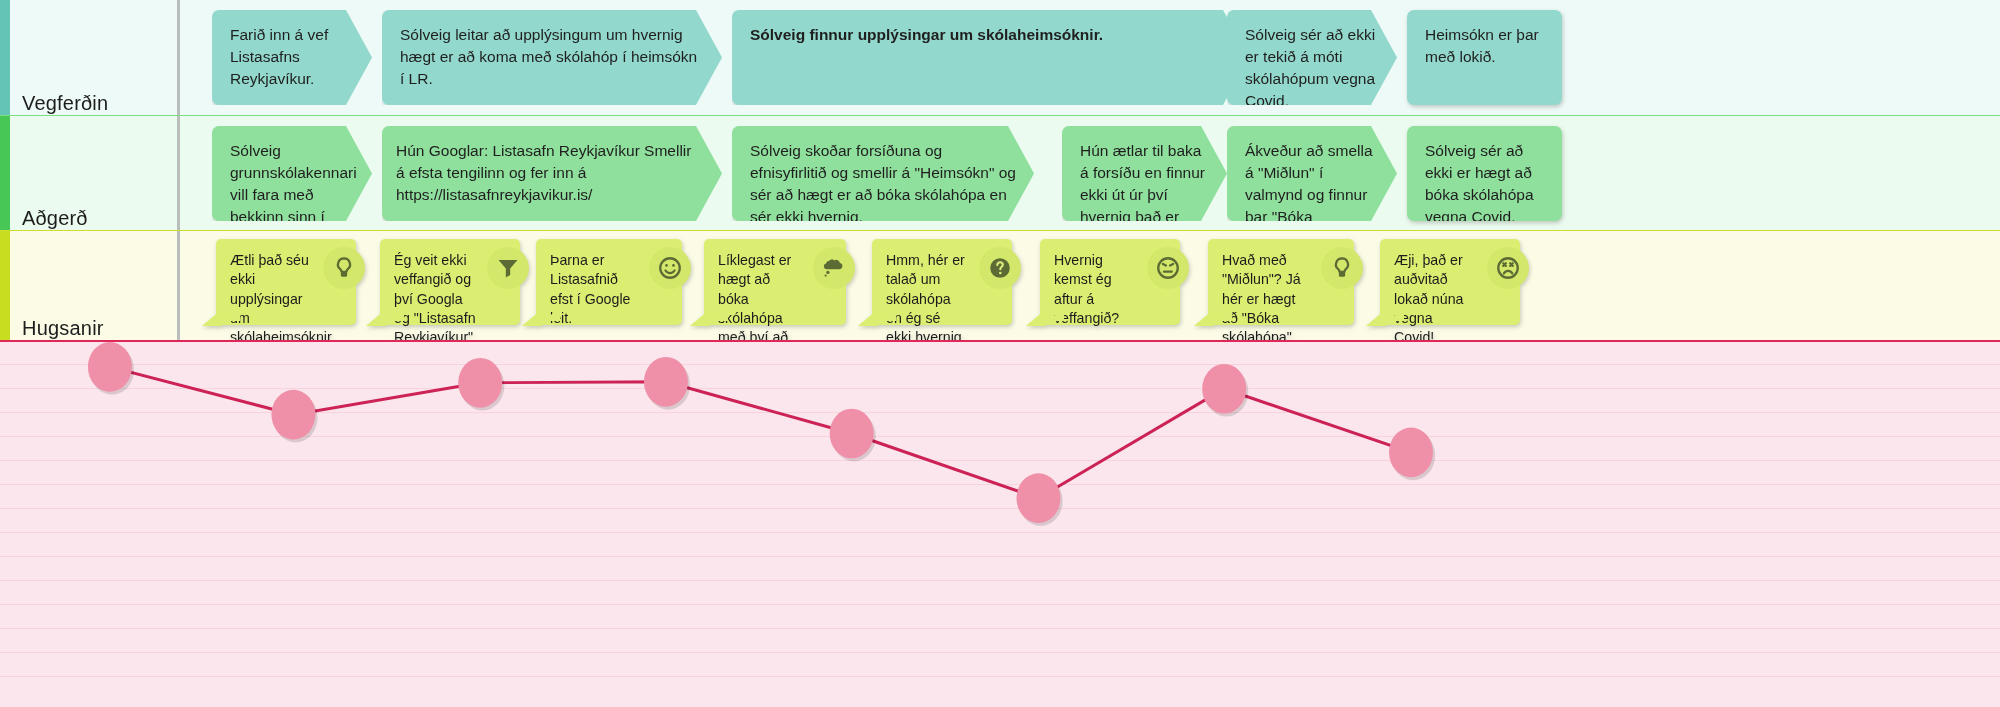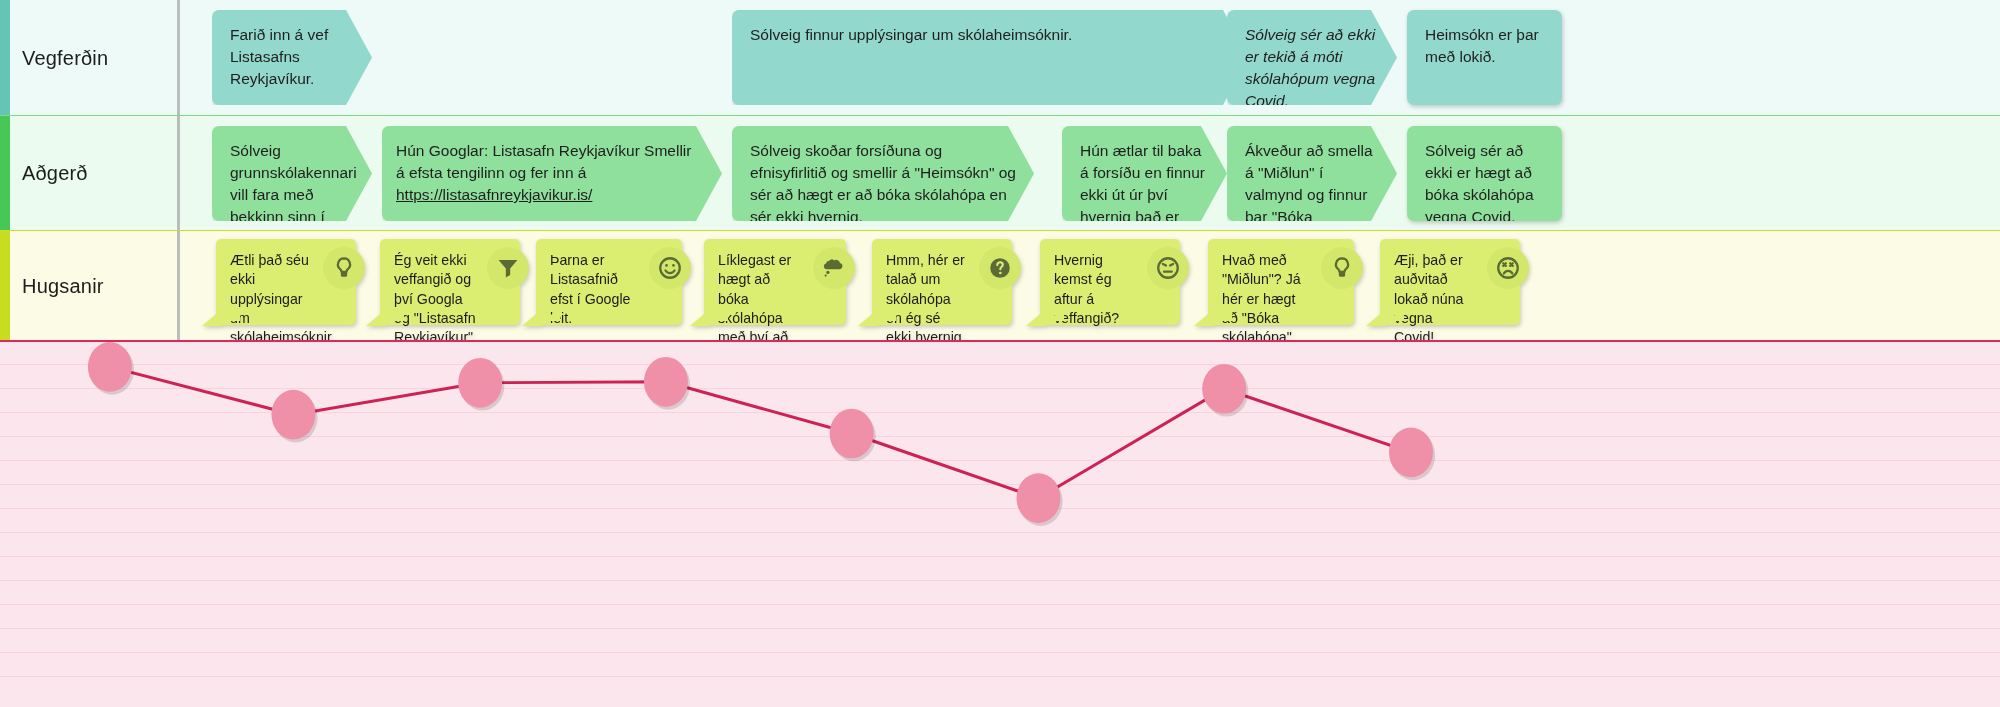--- a/index.html
+++ b/index.html
@@ -10,21 +10,21 @@
     overflow: hidden;
   }
 
   #map { position: relative; width: 2000px; height: 707px; }
 
   
   .row { position: absolute; left: 0; width: 2000px; display: flex; }
   .row-accent { position: absolute; left: 0; top: 0; width: 10px; height: 100%; }
   .row-label-cell {
     position: relative; width: 180px; flex: 0 0 180px;
-    display: flex; align-items: center;
+    display: flex; align-items: flex-end;
     border-right: 3px solid #b9bdbc;
   }
   .row-label {
     padding-left: 22px; font-size: 20px; color: #1d1d1d;
     letter-spacing: .2px; line-height: 1.2;
   }
   .row-body { position: relative; flex: 1 1 auto; height: 100%; }
 
   
   #row-journey { top: 0; height: 115px; background: #eefaf7; }
@@ -60,21 +60,21 @@
   .chev.green { background: #8fdf9d; }
 
   
   .chev.point {
     clip-path: polygon(0 0, calc(100% - 26px) 0, 100% 50%, calc(100% - 26px) 100%, 0 100%);
     border-radius: 7px 0 0 7px;
   }
   .chev.flat { border-radius: 7px; }
 
   .chev a, .chev .link {
-    color: #1f1f1f; text-decoration: underline; word-break: break-all;
+    color: #1f1f1f; word-break: break-all;
   }
 
   
   .bubble {
     position: absolute; top: 8px; height: 86px;
     background: #dcee71; border-radius: 5px;
     padding: 12px 44px 8px 14px;
     font-size: 14.2px; line-height: 1.36; color: #1c1c1c;
     filter: drop-shadow(1px 2px 2px rgba(0,0,0,.20));
   }
@@ -119,22 +119,23 @@
 <div id="map">
 
   <div class="row" id="row-journey">
     <div class="row-accent"></div>
     <div class="row-label-cell">
       <div class="row-label">Vegferðin</div>
     </div>
     <div class="row-body">
       <div class="card-track">
         <div class="chev teal point" style="left:32px;width:160px;">Farið inn á vef Listasafns Reykjavíkur.</div>
-        <div class="chev teal point" style="left:552px;width:517px;">Sólveig finnur upplýsingar um skólaheimsóknir.</div>
-        <div class="chev teal point" style="left:1047px;width:170px;font-style:italic;">Sólveig sér að ekki er tekið á móti skólahópum vegna Covid.</div>
+        <div class="chev teal point" style="left:202px;width:340px;">Sólveig leitar að upplýsingum um hvernig hægt er að koma með skólahóp í heimsókn í LR.</div>
+        <div class="chev teal point" style="left:552px;width:517px;font-weight:bold;">Sólveig finnur upplýsingar um skólaheimsóknir.</div>
+        <div class="chev teal point" style="left:1047px;width:170px;">Sólveig sér að ekki er tekið á móti skólahópum vegna Covid.</div>
         <div class="chev teal flat" style="left:1227px;width:155px;">Heimsókn er þar með lokið.</div>
       </div>
     </div>
   </div>
 
   <div class="row" id="row-action">
     <div class="row-accent"></div>
     <div class="row-label-cell">
       <div class="row-label">Aðgerð</div>
     </div>

